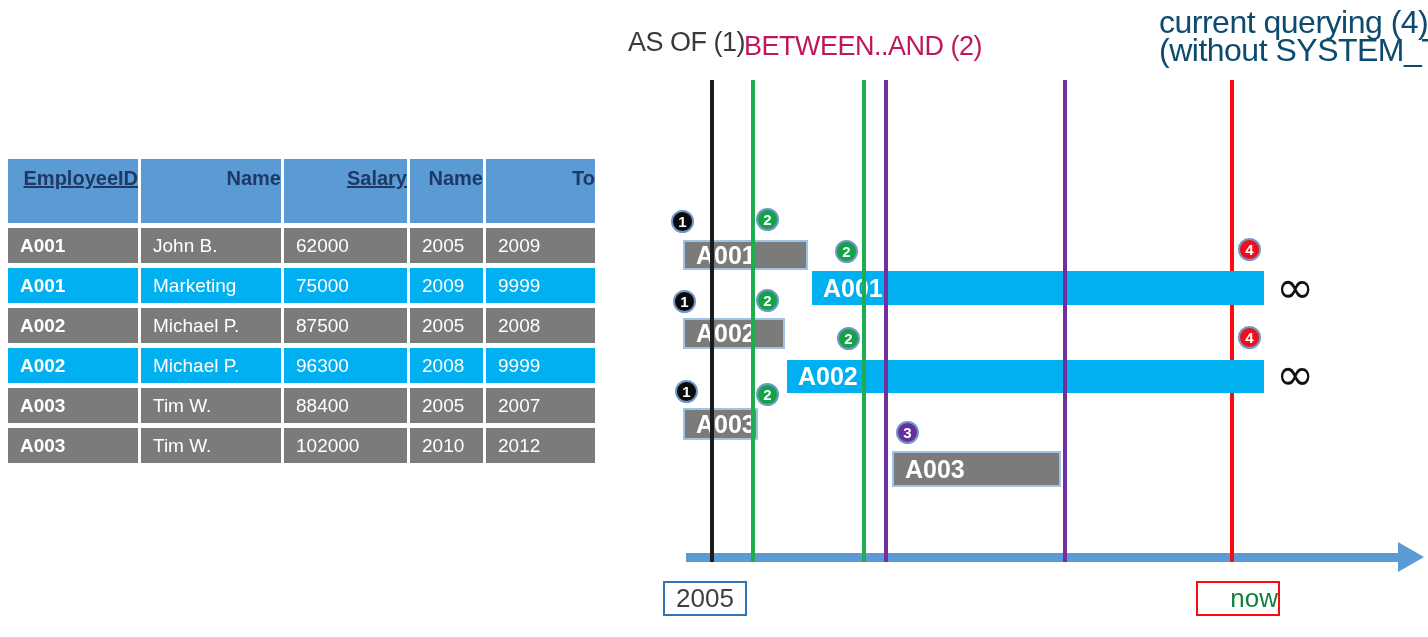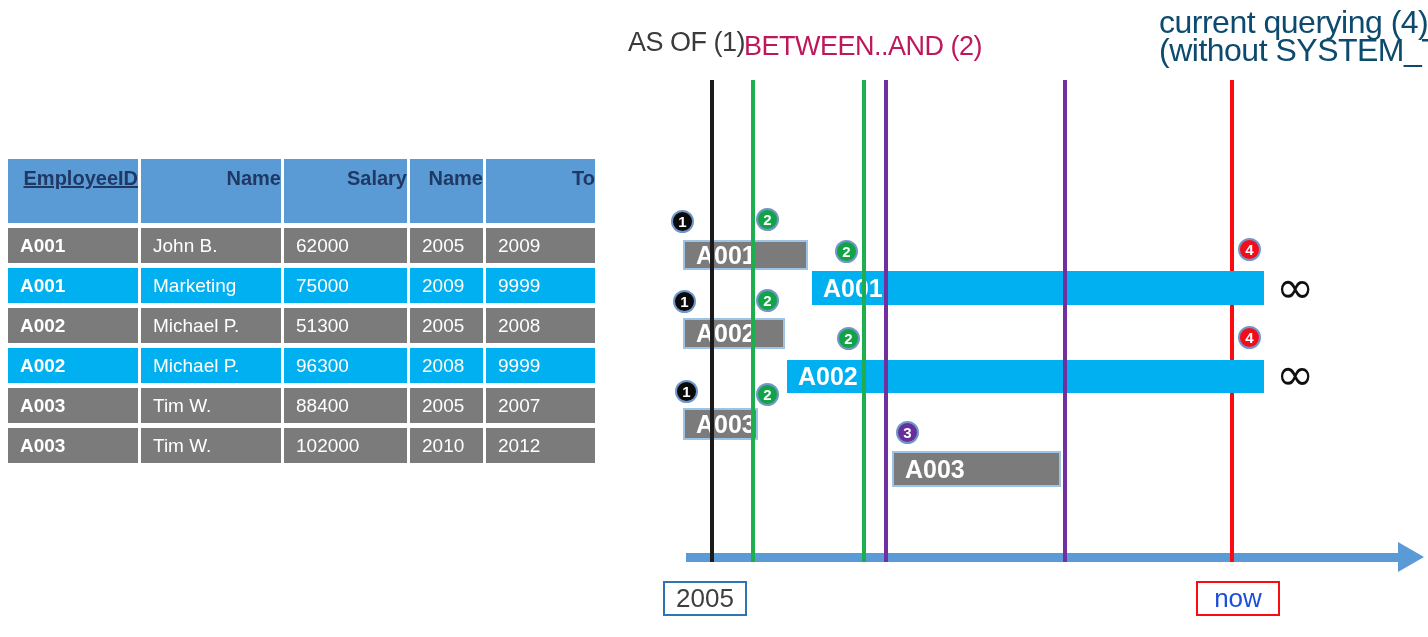--- a/index.html
+++ b/index.html
@@ -18,21 +18,21 @@
     text-align:right; vertical-align:top; padding:8px 0 0 12px; height:64px;
   }
   .emp-table th.u span { text-decoration:underline; }
   .emp-table td {
     color:#ffffff; font-size:19px; padding:0 0 0 12px; height:35px;
     vertical-align:middle;
   }
   .emp-table td:first-child { font-weight:bold; }
   .row-gray td { background:#7B7B7B; }
   .row-cyan td { background:#00B0F0; }
-  .c1{width:130px;} .c2{width:140px;} .c3{width:123px;} .c4{width:73px;} .c5{width:109px;}
+  .c1{width:130px;} .c2{width:140px;} .c3{width:123px;text-decoration:underline;} .c4{width:73px;} .c5{width:109px;}
 
   
   .legend-item { position:absolute; font-size:27px; letter-spacing:-0.5px; white-space:nowrap; }
   .lg-asof      { left:628px; top:27px;  color:#3A3A3A; }
   .lg-between   { left:744px; top:31px;  color:#be185d; }
   .lg-contained { left:957px; top:27px;  color:#7030A0; }
   .lg-current   { left:1159px; top:8px;  color:#0c4a6e; font-size:32px; line-height:28px; }
 
   
   .vline { position:absolute; top:80px; width:4px; height:482px; z-index:4; }
@@ -68,21 +68,21 @@
   .axis-bar  { position:absolute; left:686px; top:553px; width:714px; height:9px;
                background:#5B9BD5; z-index:1; }
   .axis-head { position:absolute; left:1398px; top:542px; width:0; height:0; z-index:1;
                border-left:26px solid #5B9BD5; border-top:15px solid transparent;
                border-bottom:15px solid transparent; }
 
   
   .tl-box { position:absolute; z-index:6; width:84px; height:35px; font-size:26px;
             display:flex; align-items:center; justify-content:center; background:#fff; }
   .box-2005 { left:663px; top:581px; border:2px solid #2E75B6; color:#3F3F3F; }
-  .box-now  { left:1196px; top:581px; border:2px solid #FB0B0F; color:#1d4ed8; }
+  .box-now  { left:1196px; top:581px; border:2px solid #FB0B0F; color:#15803d;justify-content:flex-end; }
   .axis-label { position:absolute; left:836px; top:570px; font-size:38px; color:#262626;
                 letter-spacing:-0.5px; z-index:6; white-space:nowrap; }
 
   
   .inf { position:absolute; z-index:6; font-size:46px; line-height:50px; color:#101010;
          font-family:"DejaVu Sans", sans-serif; }
   .inf-1 { left:1276px; top:262px; }
   .inf-2 { left:1276px; top:349px; }
 </style>
 </head>
@@ -111,21 +111,21 @@
         <tr class="row-cyan">
           <td>A001</td>
           <td>Marketing</td>
           <td>75000</td>
           <td>2009</td>
           <td>9999</td>
         </tr>
         <tr class="row-gray">
           <td>A002</td>
           <td>Michael P.</td>
-          <td>51300</td>
+          <td>87500</td>
           <td>2005</td>
           <td>2008</td>
         </tr>
         <tr class="row-cyan">
           <td>A002</td>
           <td>Michael P.</td>
           <td>96300</td>
           <td>2008</td>
           <td>9999</td>
         </tr>

